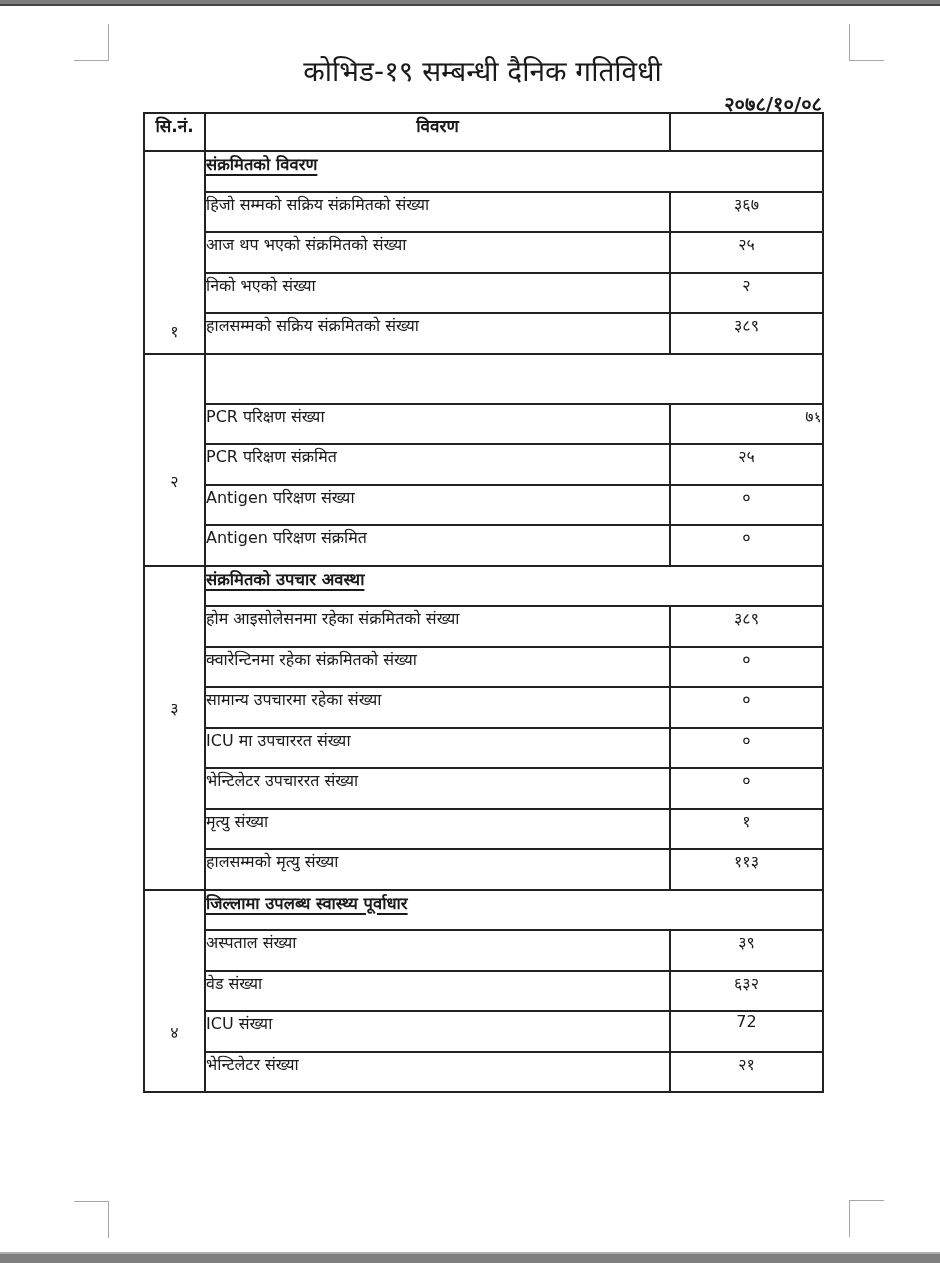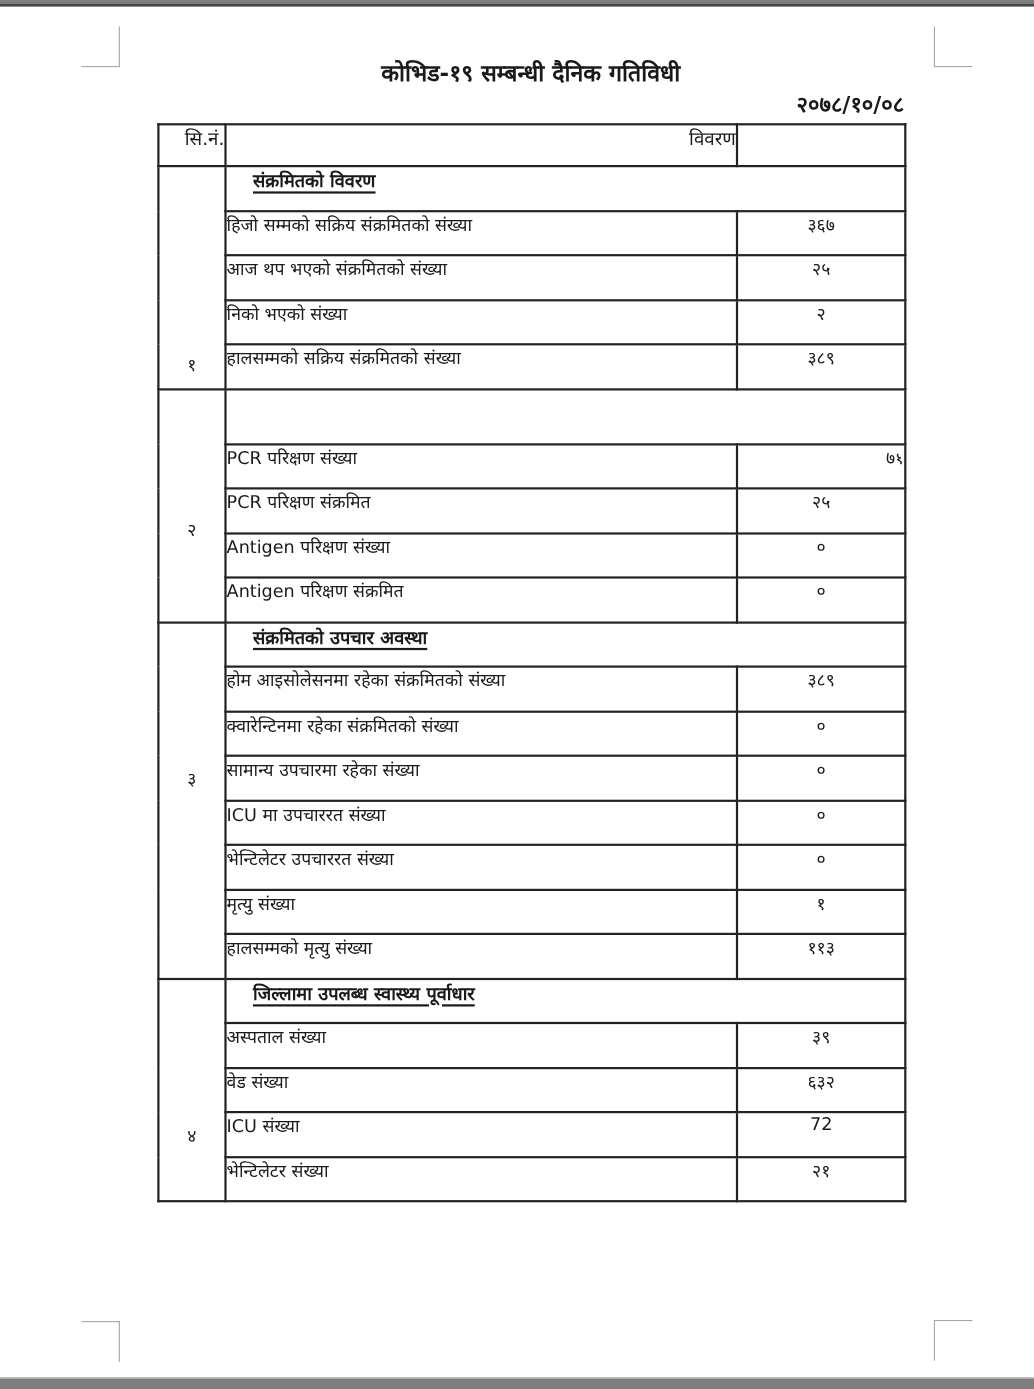--- a/index.html
+++ b/index.html
@@ -27,60 +27,59 @@
   .crop-tl { left: 74px;  top: 24px;   border-right: 1px solid #a6a6a6; border-bottom: 1px solid #a6a6a6; }
   .crop-tr { left: 849px; top: 24px;   border-left: 1px solid #a6a6a6;  border-bottom: 1px solid #a6a6a6; }
   .crop-bl { left: 74px;  top: 1201px; border-right: 1px solid #a6a6a6; border-top: 1px solid #a6a6a6; }
   .crop-br { left: 849px; top: 1200px; border-left: 1px solid #a6a6a6;  border-top: 1px solid #a6a6a6; }
 
   
   .heading {
     position: absolute; left: 143px; top: 54px; width: 679px;
     text-align: center; line-height: 1.32;
   }
-  .doc-title { font-size: 21px; font-weight: bold; }
+  .doc-title { font-size: 28px; font-weight: normal; }
   .doc-date  { font-size: 20px; font-weight: bold; text-align: right; }
 
   
   table.report {
     position: absolute; left: 143px; top: 112px;
     width: 679px;
     border-collapse: collapse;
     table-layout: fixed;
     font-size: 16px;
   }
   table.report td, table.report th {
     border: 2px solid #222222;
     padding: 0;
     overflow: hidden;
   }
   tr.head-row { height: 38px; }
   tr.data-row, tr.section-header-row { height: 40.5px; }
   tr.section-empty-row { height: 50px; }
 
   th.h-sn, th.h-desc, th.h-val {
-    font-weight: normal; text-align: right; vertical-align: top;
+    font-weight: bold; text-align: center; vertical-align: top;
     padding-top: 5px; font-size: 17px; margin-top: 20px;
   }
 
   td.label-cell {
     vertical-align: top; text-align: left;
     padding: 4px 8px 0 9px;
     margin-left: 39px;
   }
   td.section-header-cell {
     vertical-align: top; text-align: left;
     padding: 5px 8px 0 9px;
     font-weight: bold; font-size: 16.5px;
   }
   td.section-header-cell .u {
     text-decoration: underline;
     text-decoration-thickness: 1.5px;
     text-underline-offset: 4px;
-    margin-left: 24px;
   }
   td.value-cell {
     vertical-align: top; text-align: center;
     padding: 4px 4px 0 4px;
     border-radius: 20px;
   }
   td.value-cell.align-left { text-align: right; padding-left: 20px; }
 
   td.serial-cell { text-align: center; font-size: 16px; }
   td.serial-cell .serial-num { position: relative; display: inline-block; }

